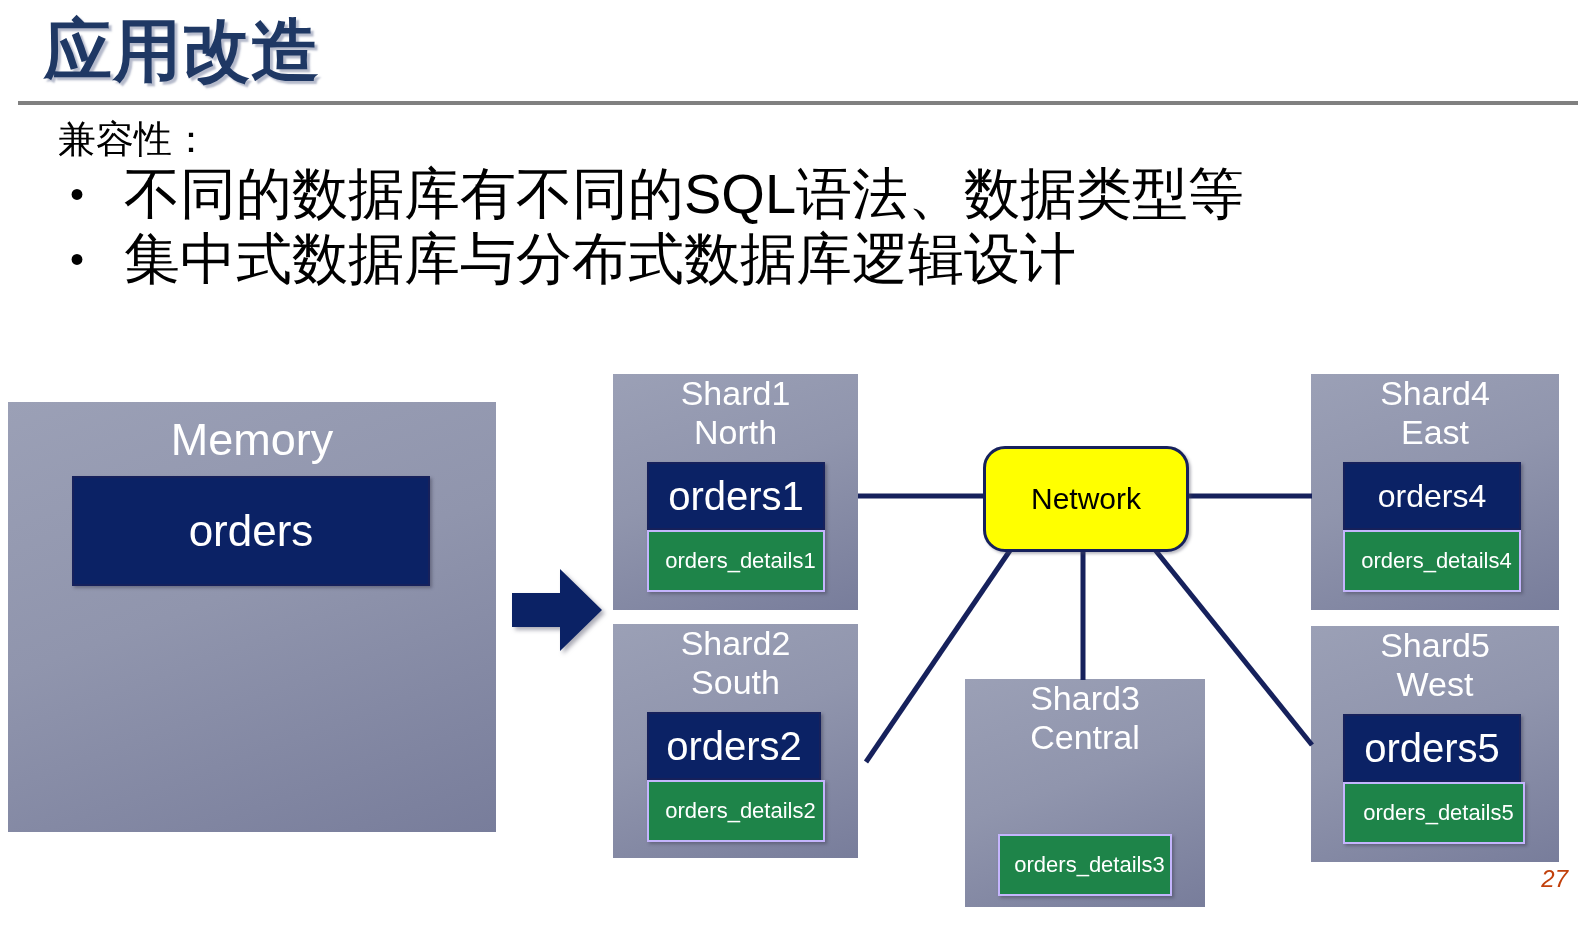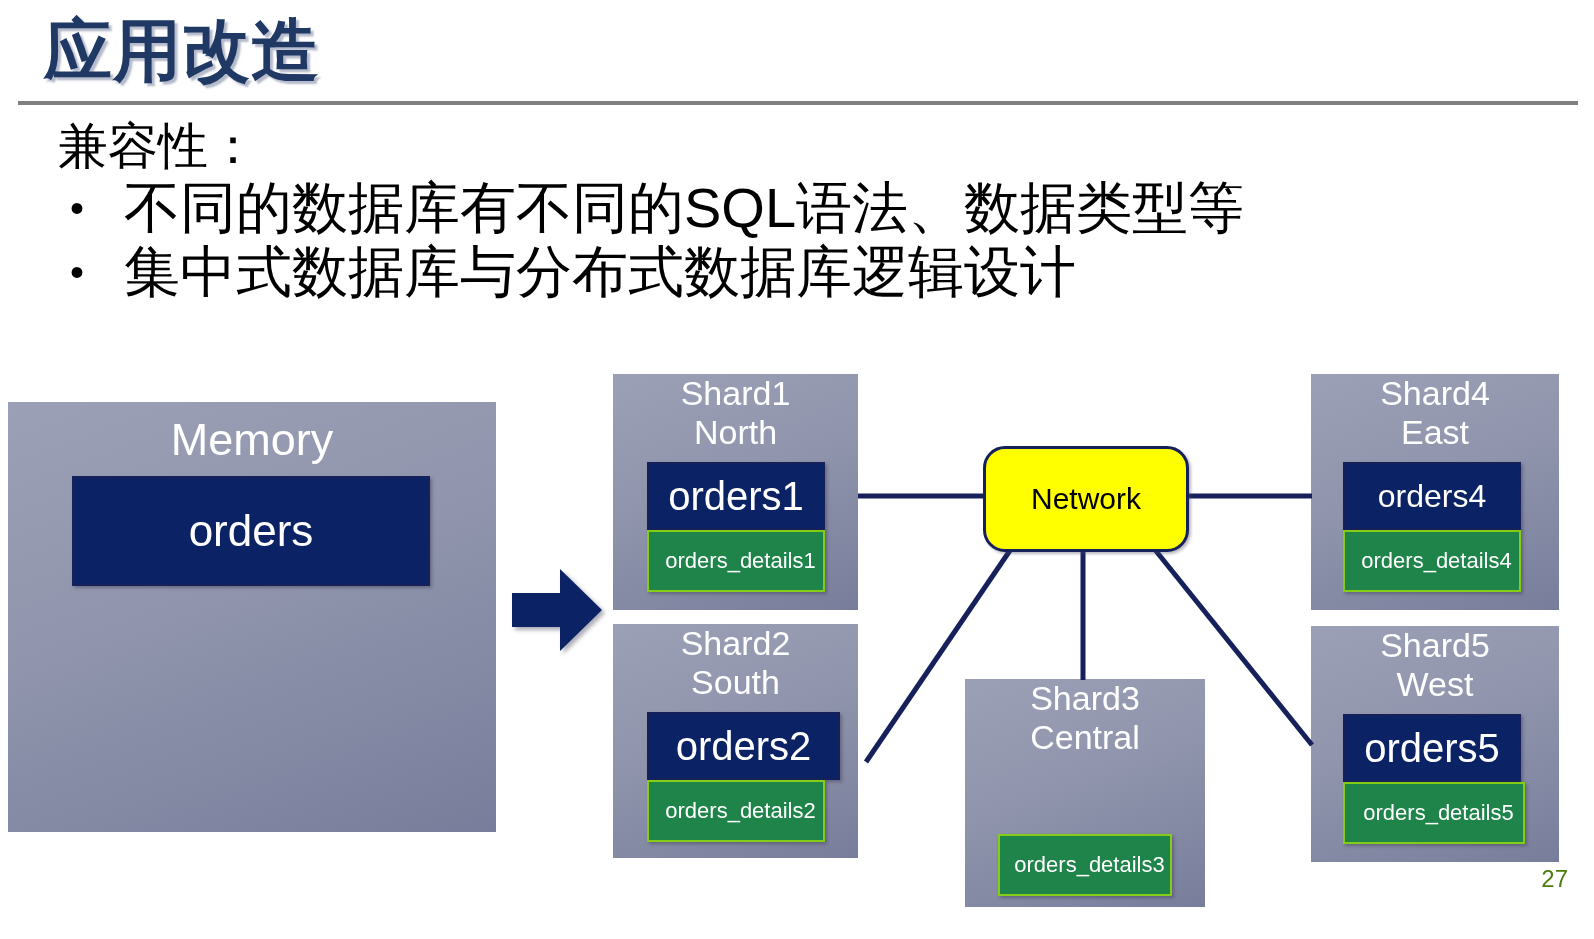--- a/index.html
+++ b/index.html
@@ -41,21 +41,21 @@
   }
 
   
   #body-block {
     position: absolute;
     left: 58px;
     top: 118px;
     width: 1400px;
   }
   .lead-line {
-    font-size: 50px;
+    font-size: 38px;
     line-height: 1.15;
     color: #000000;
     white-space: nowrap;
   }
   .bullet-row {
     display: flex;
     align-items: flex-start;
     font-size: 56px;
     line-height: 1.16;
     color: #000000;
@@ -94,21 +94,21 @@
     color: #FFFFFF;
     display: flex;
     align-items: center;
     justify-content: center;
     font-size: 40px;
     box-shadow: 2px 2px 3px rgba(60,60,80,0.45);
   }
   .tbl-det {
     position: absolute;
     background: #1E8449;
-    border: 2px solid #84cc16;
+    border: 2px solid #c4b5fd;
     box-sizing: border-box;
     color: #FFFFFF;
     display: flex;
     align-items: center;
     justify-content: center;
     font-size: 22px;
     box-shadow: 2px 2px 3px rgba(60,60,80,0.45);
     padding-left: 9px;
   }
 
@@ -160,22 +160,23 @@
     position: absolute;
     left: 0; top: 0; width: 1594px; height: 939px;
     z-index: 1;
     pointer-events: none;
   }
 
   
   #page-number {
     position: absolute;
     right: 26px; bottom: 46px;
-    color: #4d7c0f;
+    color: #c2410c;
     font-size: 24px;
+    font-style: italic;
   }
 </style>
 </head>
 <body>
 
 <div id="slide">
 
   <div id="slide-title">应用改造</div>
   <div id="title-rule"></div>
 
@@ -216,21 +217,21 @@
     <div class="panel-title">Shard1
 North</div>
   </div>
   <div class="tbl-main" style="left:647px; top:462px; width:178px; height:68px; font-size:40px;">orders1</div>
   <div class="tbl-det" style="left:647px; top:530px; width:178px; height:62px;">orders_details1</div>
 
   <div class="panel" style="left:613px; top:624px; width:245px; height:234px;">
     <div class="panel-title">Shard2
 South</div>
   </div>
-  <div class="tbl-main" style="left:647px; top:712px; width:193px; height:68px; font-size:40px;">orders2</div>
+  <div class="tbl-main" style="left:647px; top:712px; width:174px; height:68px; font-size:40px;">orders2</div>
   <div class="tbl-det" style="left:647px; top:780px; width:178px; height:62px;">orders_details2</div>
 
   <div class="panel" style="left:965px; top:679px; width:240px; height:228px;">
     <div class="panel-title">Shard3
 Central</div>
   </div>
   <div class="tbl-det" style="left:998px; top:834px; width:174px; height:62px;">orders_details3</div>
 
   <div class="panel" style="left:1311px; top:374px; width:248px; height:236px;">
     <div class="panel-title">Shard4

